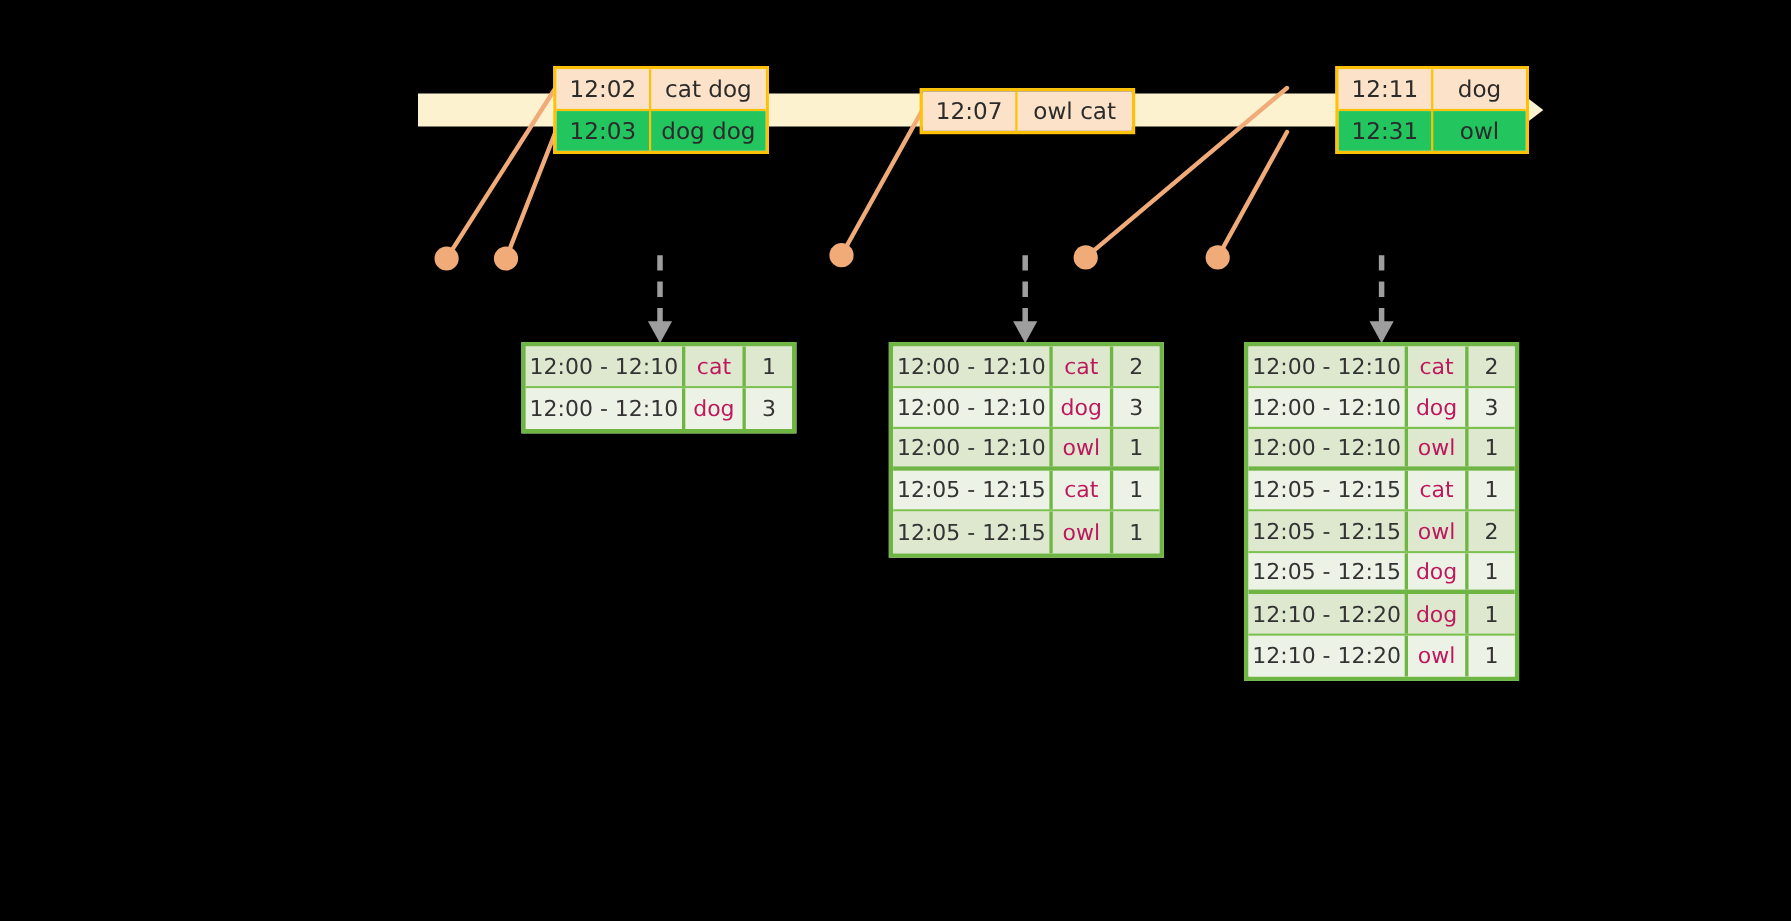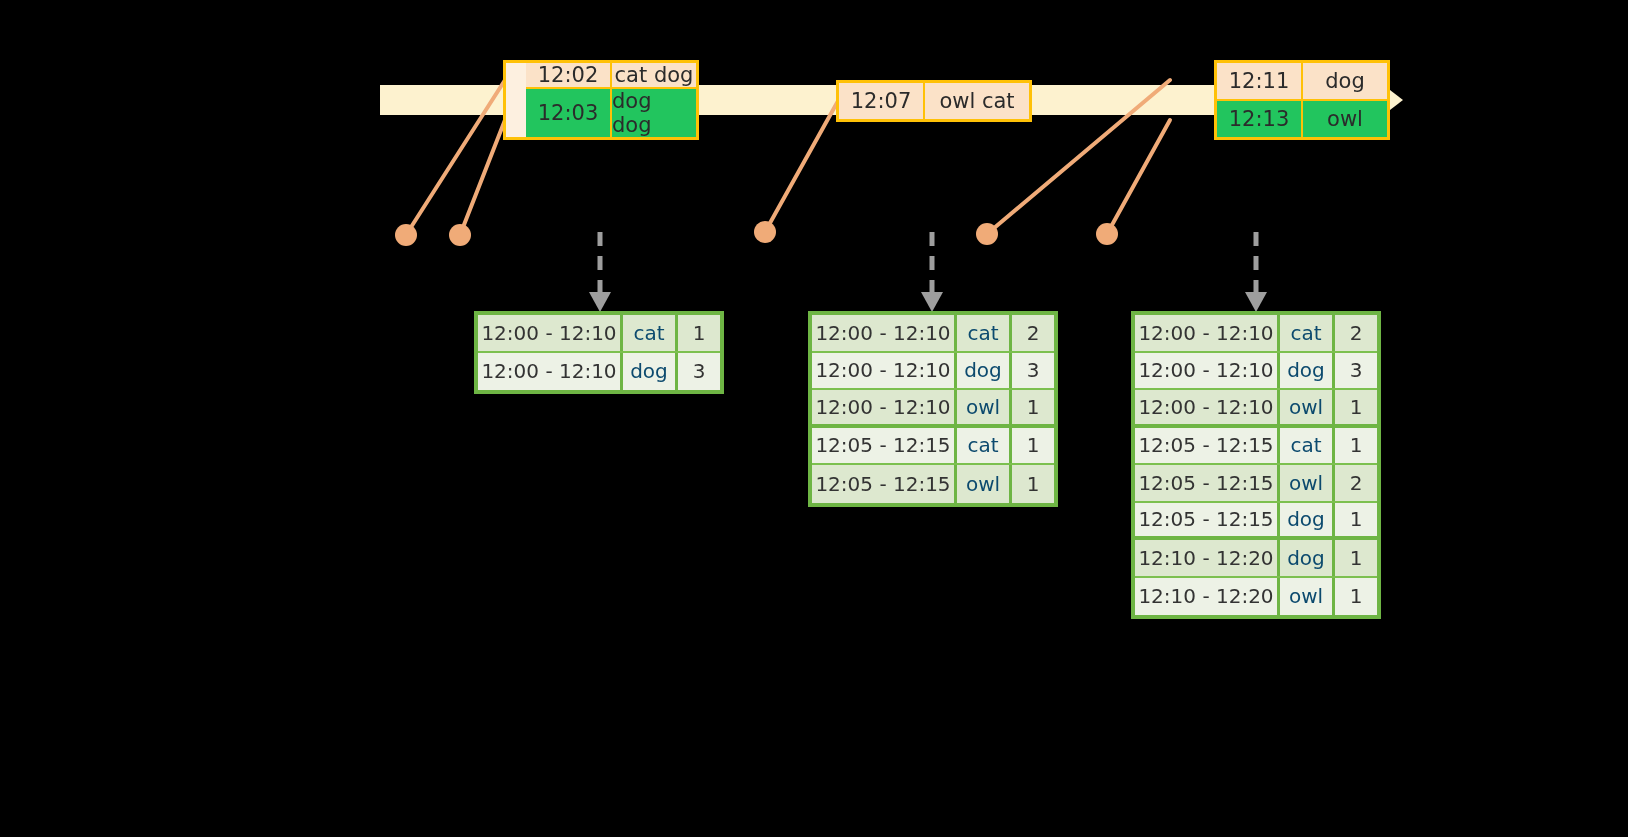--- a/index.html
+++ b/index.html
@@ -69,21 +69,21 @@
   .res-row:last-child{border-bottom:none;}
   .res-win{
     flex:0 0 145px;width:145px;
     display:flex;align-items:center;justify-content:center;
     font-size:20px;color:#333;
     border-right:3px solid #6eb544;box-sizing:border-box;
   }
   .res-key{
     flex:0 0 55px;width:55px;
     display:flex;align-items:center;justify-content:center;
-    font-size:20px;color:#0c4a6e;
+    font-size:20px;color:#be185d;
     border-right:3px solid #6eb544;box-sizing:border-box;
   }
   .res-cnt{
     flex:1 1 auto;
     display:flex;align-items:center;justify-content:center;
     font-size:20px;color:#333;box-sizing:border-box;
   }
 </style>
 </head>
 <body>
@@ -112,21 +112,21 @@
         <line x1="600" y1="232" x2="600" y2="294" stroke="#9e9e9e" stroke-width="5" stroke-dasharray="14 10"></line>
         <polygon points="589,292 611,292 600,312" fill="#9e9e9e"></polygon>
         <line x1="932" y1="232" x2="932" y2="294" stroke="#9e9e9e" stroke-width="5" stroke-dasharray="14 10"></line>
         <polygon points="921,292 943,292 932,312" fill="#9e9e9e"></polygon>
         <line x1="1256" y1="232" x2="1256" y2="294" stroke="#9e9e9e" stroke-width="5" stroke-dasharray="14 10"></line>
         <polygon points="1245,292 1267,292 1256,312" fill="#9e9e9e"></polygon>
       </g>
   </svg>
 
   <div id="event-boxes">
-      <div class="evt-box" style="left: 503px; top: 60px; width: 196px; height: 80px; padding-left: 20px;">
+      <div class="evt-box" style="left: 503px; top: 60px; width: 196px; height: 80px;">
         <div class="evt-row shade-a">
           <div class="evt-time">12:02</div>
           <div class="evt-val">cat dog</div>
         </div>
         <div class="evt-row shade-b">
           <div class="evt-time">12:03</div>
           <div class="evt-val">dog dog</div>
         </div>
       </div>
       <div class="evt-box" style="left: 836px; top: 80px; width: 196px; height: 42px;">
@@ -134,21 +134,21 @@
           <div class="evt-time">12:07</div>
           <div class="evt-val">owl cat</div>
         </div>
       </div>
       <div class="evt-box" style="left: 1168px; top: 60px; width: 176px; height: 80px; margin-left: 46px;">
         <div class="evt-row shade-a">
           <div class="evt-time">12:11</div>
           <div class="evt-val">dog</div>
         </div>
         <div class="evt-row shade-b">
-          <div class="evt-time">12:13</div>
+          <div class="evt-time">12:31</div>
           <div class="evt-val">owl</div>
         </div>
       </div>
     </div>
 
   <div id="result-tables">
       <div class="res-table" style="left: 474px; top: 311px; width: 250px;">
         <div class="res-row odd">
           <div class="res-win">12:00 - 12:10</div>
           <div class="res-key">cat</div>

